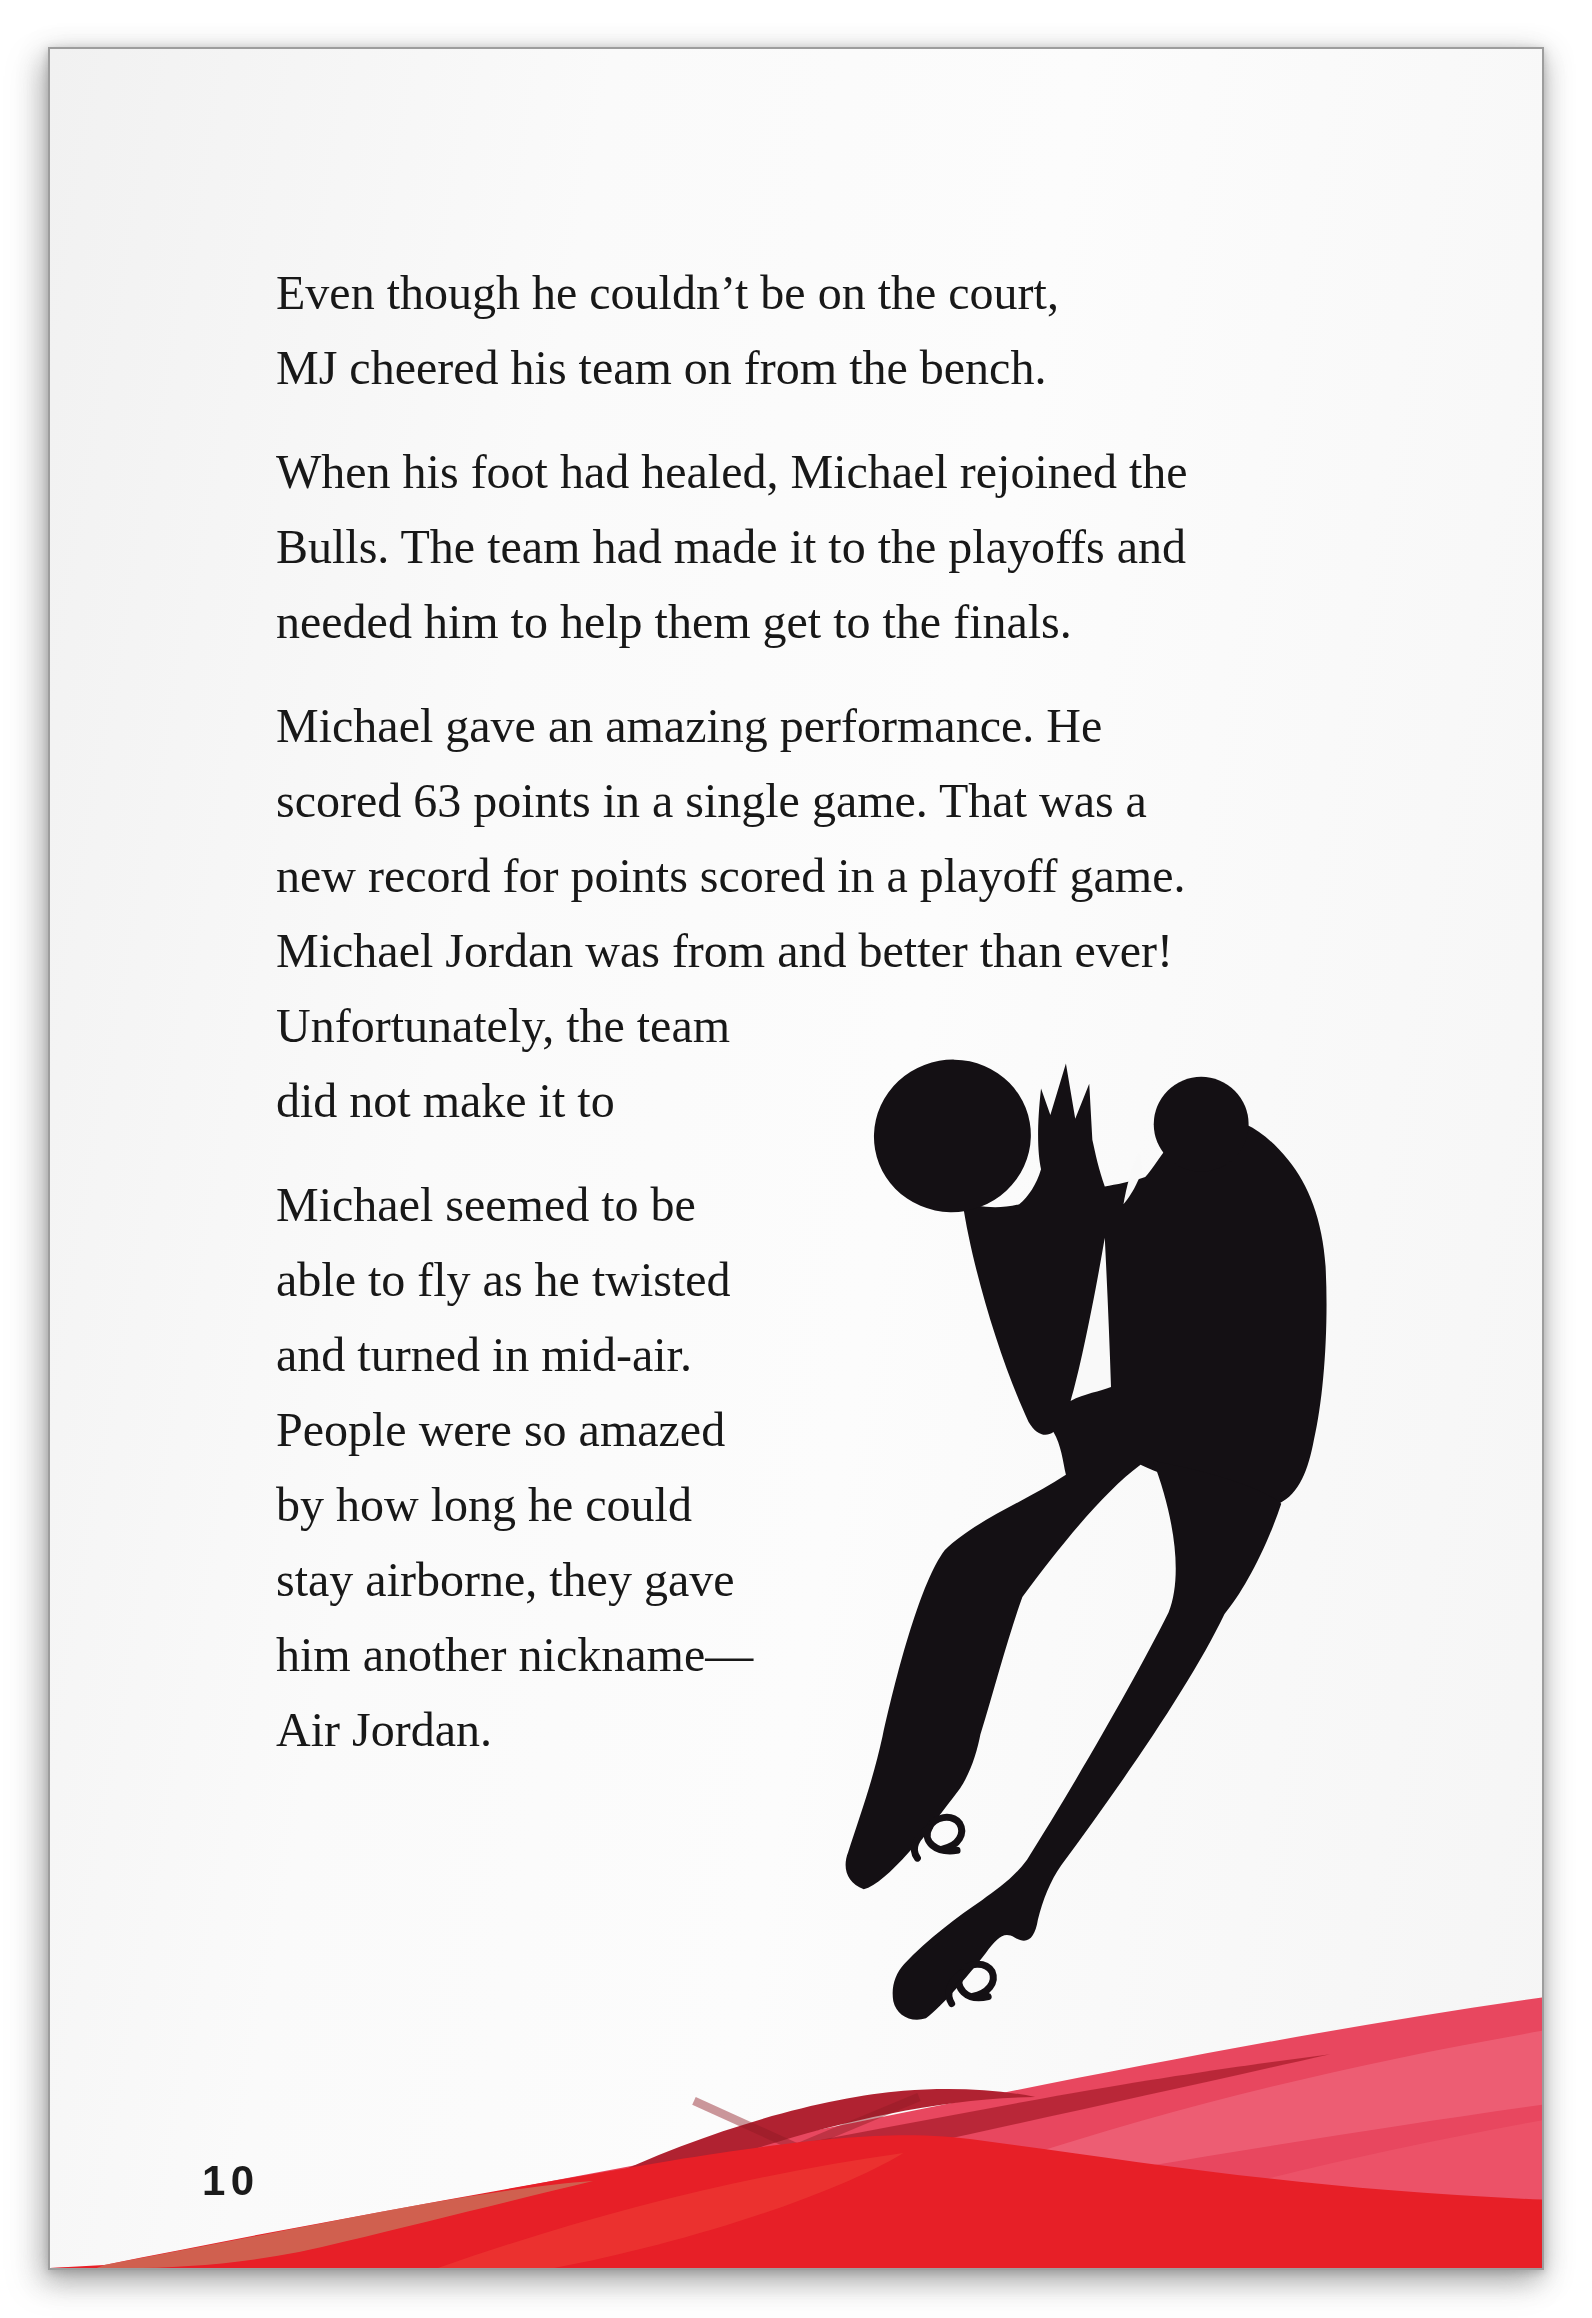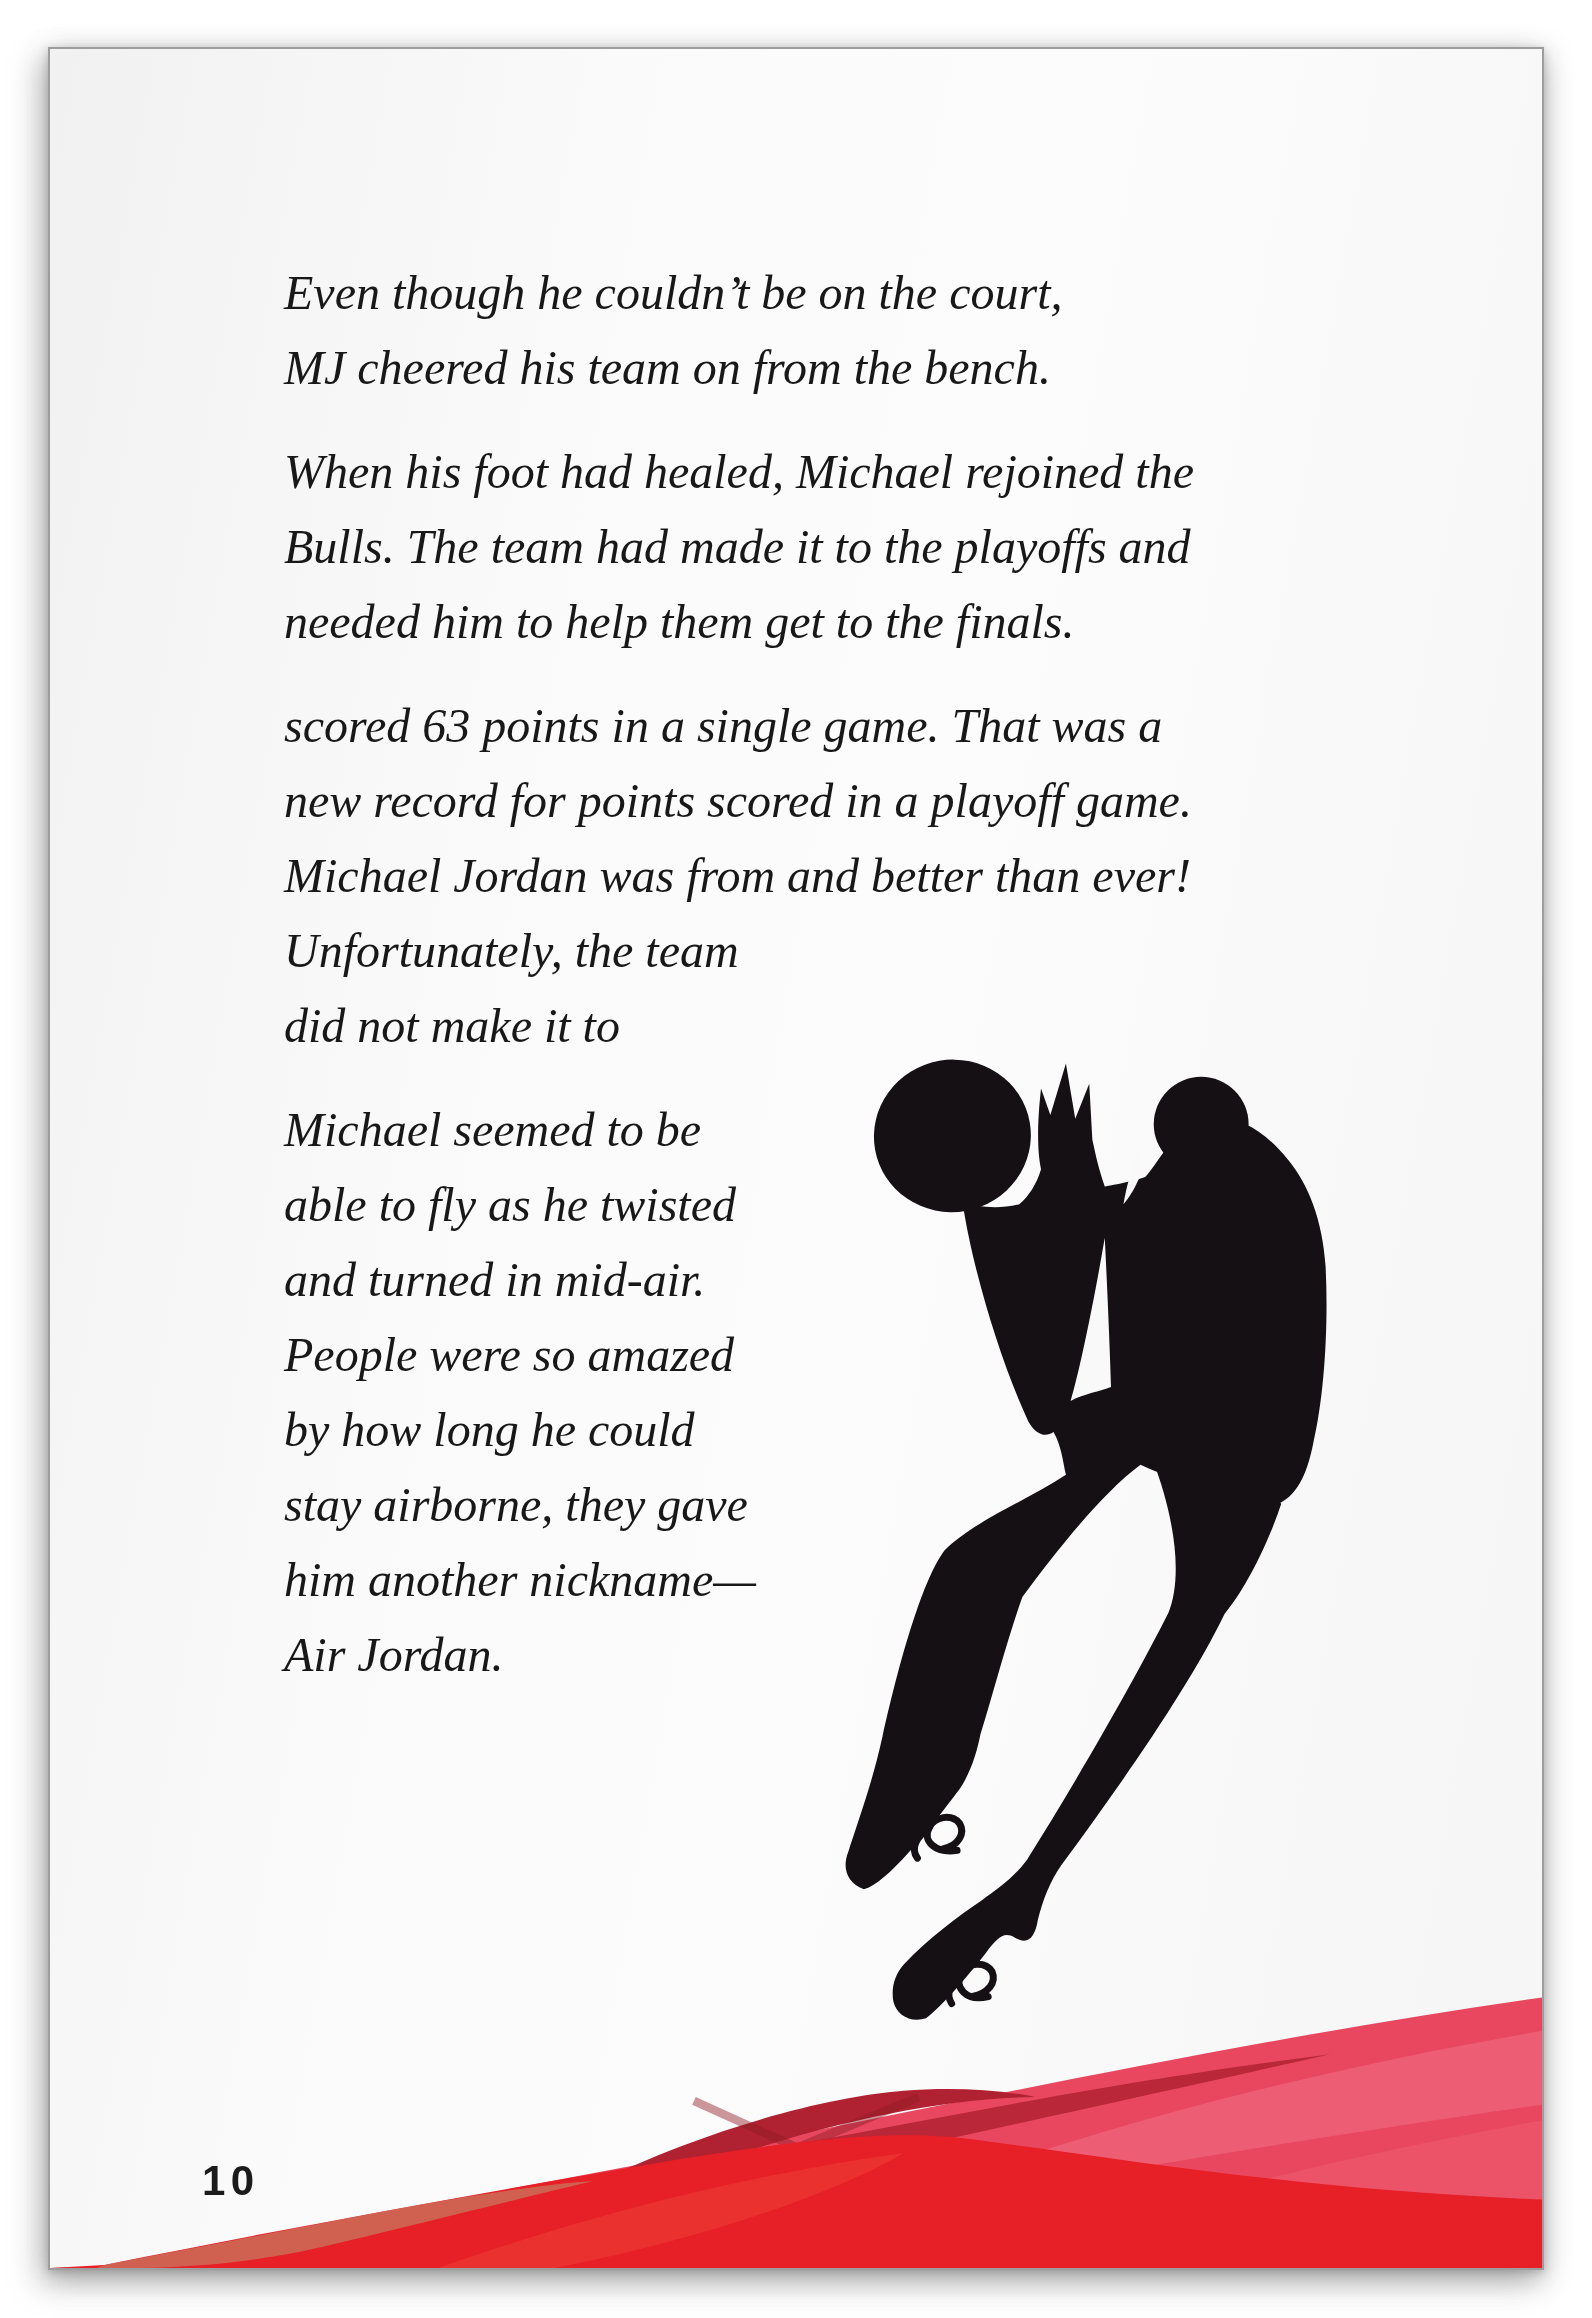--- a/index.html
+++ b/index.html
@@ -22,21 +22,21 @@
   }
   .text-col{
     position:absolute;
     left:226px;top:206px;
     width:1128px;
     color:#181818;
     font-size:48px;
     line-height:75px;
     letter-spacing:0px;
   }
-  .para{margin:0 0 29px 8px;font-style:italic;}
+  .para{margin:0 0 29px 0;}
   .line{white-space:pre;}
   .page-number{
     position:absolute;
     left:152px;top:2060px;
     font-family:"Liberation Sans", sans-serif;
     font-size:42px;
     font-weight:600;
     letter-spacing:5.4px;
     color:#1b1b1b;
     margin-top:48px;
@@ -62,20 +62,21 @@
         <div class="para">
           <div class="line">Even though he couldn’t be on the court,</div>
           <div class="line">MJ cheered his team on from the bench.</div>
         </div>
         <div class="para">
           <div class="line">When his foot had healed, Michael rejoined the</div>
           <div class="line">Bulls. The team had made it to the playoffs and</div>
           <div class="line">needed him to help them get to the finals.</div>
         </div>
         <div class="para">
+          <div class="line">Michael gave an amazing performance. He</div>
           <div class="line">scored 63 points in a single game. That was a</div>
           <div class="line">new record for points scored in a playoff game.</div>
           <div class="line">Michael Jordan was from and better than ever!</div>
           <div class="line">Unfortunately, the team</div>
           <div class="line">did not make it to</div>
         </div>
         <div class="para">
           <div class="line">Michael seemed to be</div>
           <div class="line">able to fly as he twisted</div>
           <div class="line">and turned in mid-air.</div>

